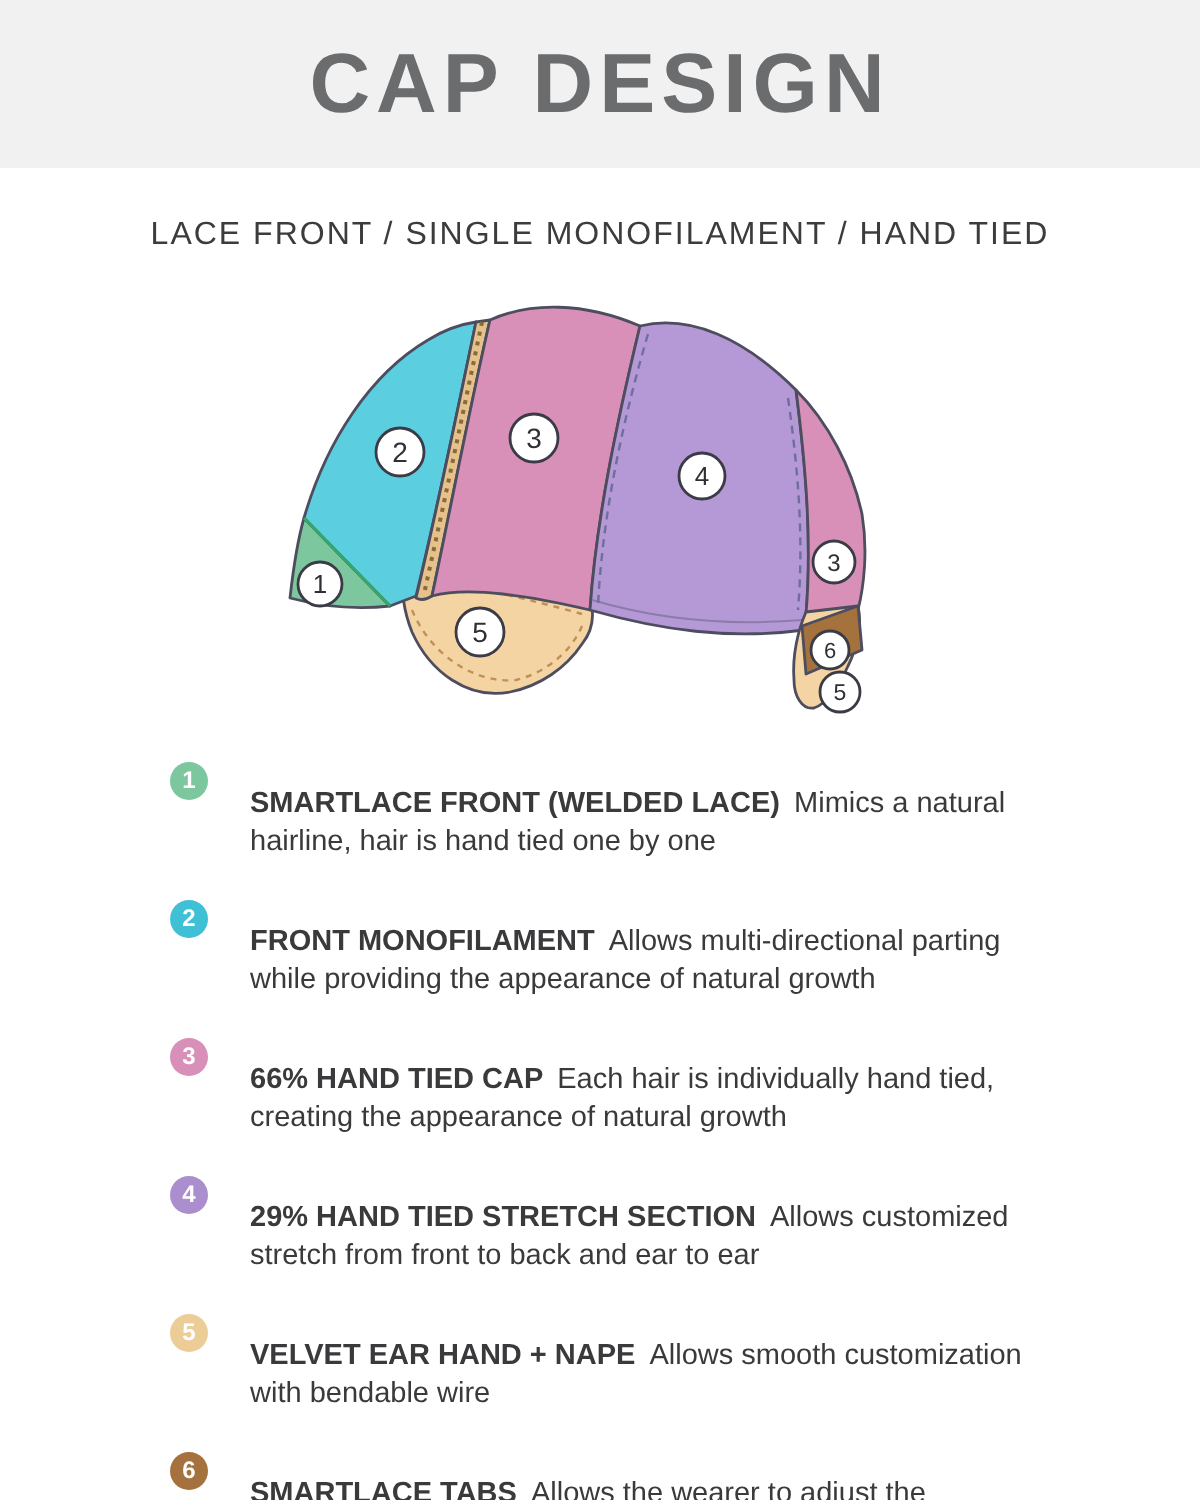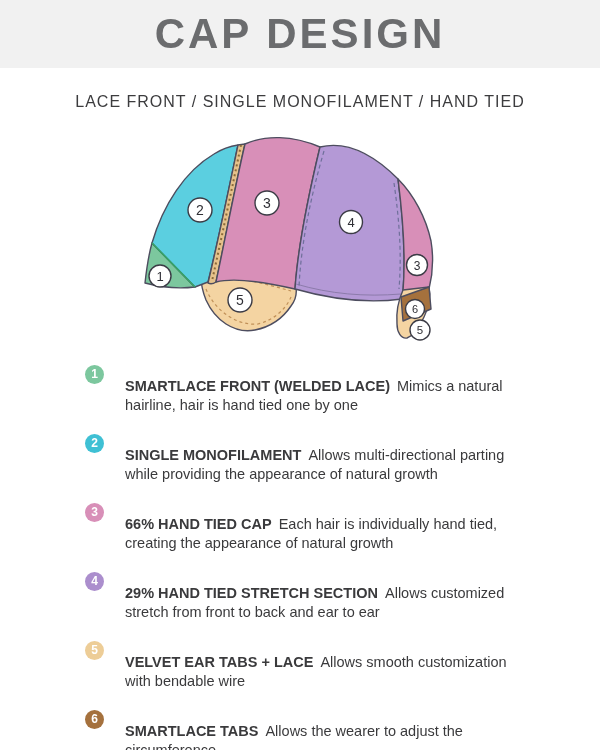--- a/index.html
+++ b/index.html
@@ -2,21 +2,21 @@
 <html><head>
 <meta charset="utf-8">
 <style>
   html,body{margin:0;padding:0;}
   body{
     width:600px;height:750px;background:#ffffff;
     font-family:"Liberation Sans",sans-serif;color:#3a3a3c;
     overflow:hidden;
   }
   .band{
-    background:#f1f1f1;height:68px;
+    background:#f1f1f1;height:84px;
     display:flex;align-items:center;justify-content:center;
   }
   .band h1{
     margin:0;font-size:42px;font-weight:bold;
     letter-spacing:3px;color:#6b6c6e;
   }
   .subtitle{
     margin-top:25px;text-align:center;
     font-size:16px;letter-spacing:1px;color:#3c3c3e;
   }
@@ -114,33 +114,33 @@
   </g>
 </svg>
 
 <div class="legend">
   <div class="legend-item">
     <span class="bullet" style="background-color: rgb(124, 199, 158);">1</span>
     <p><b class="legend-title">SMARTLACE FRONT (WELDED LACE)</b><span>Mimics a natural hairline, hair is hand tied one by one</span></p>
   </div>
   <div class="legend-item">
     <span class="bullet" style="background-color: rgb(63, 192, 212);">2</span>
-    <p><b class="legend-title">SINGLE MONOFILAMENT</b><span>Allows multi-directional parting while providing the appearance of natural growth</span></p>
+    <p><b class="legend-title">FRONT MONOFILAMENT</b><span>Allows multi-directional parting while providing the appearance of natural growth</span></p>
   </div>
   <div class="legend-item">
     <span class="bullet" style="background-color: rgb(216, 143, 184);">3</span>
     <p><b class="legend-title">66% HAND TIED CAP</b><span>Each hair is individually hand tied, creating the appearance of natural growth</span></p>
   </div>
   <div class="legend-item">
     <span class="bullet" style="background-color: rgb(171, 142, 205);">4</span>
     <p><b class="legend-title">29% HAND TIED STRETCH SECTION</b><span>Allows customized stretch from front to back and ear to ear</span></p>
   </div>
   <div class="legend-item">
     <span class="bullet" style="background-color: rgb(237, 205, 151);">5</span>
-    <p><b class="legend-title">VELVET EAR TABS + LACE</b><span>Allows smooth customization with bendable wire</span></p>
+    <p><b class="legend-title">VELVET EAR HAND + NAPE</b><span>Allows smooth customization with bendable wire</span></p>
   </div>
   <div class="legend-item">
     <span class="bullet" style="background-color: rgb(165, 113, 61);">6</span>
     <p><b class="legend-title">SMARTLACE TABS</b><span>Allows the wearer to adjust the circumference</span></p>
   </div>
 </div>
 
 <div class="footer">
   <div class="brand-top">JON RENAU</div>
   <div class="rule"></div>

